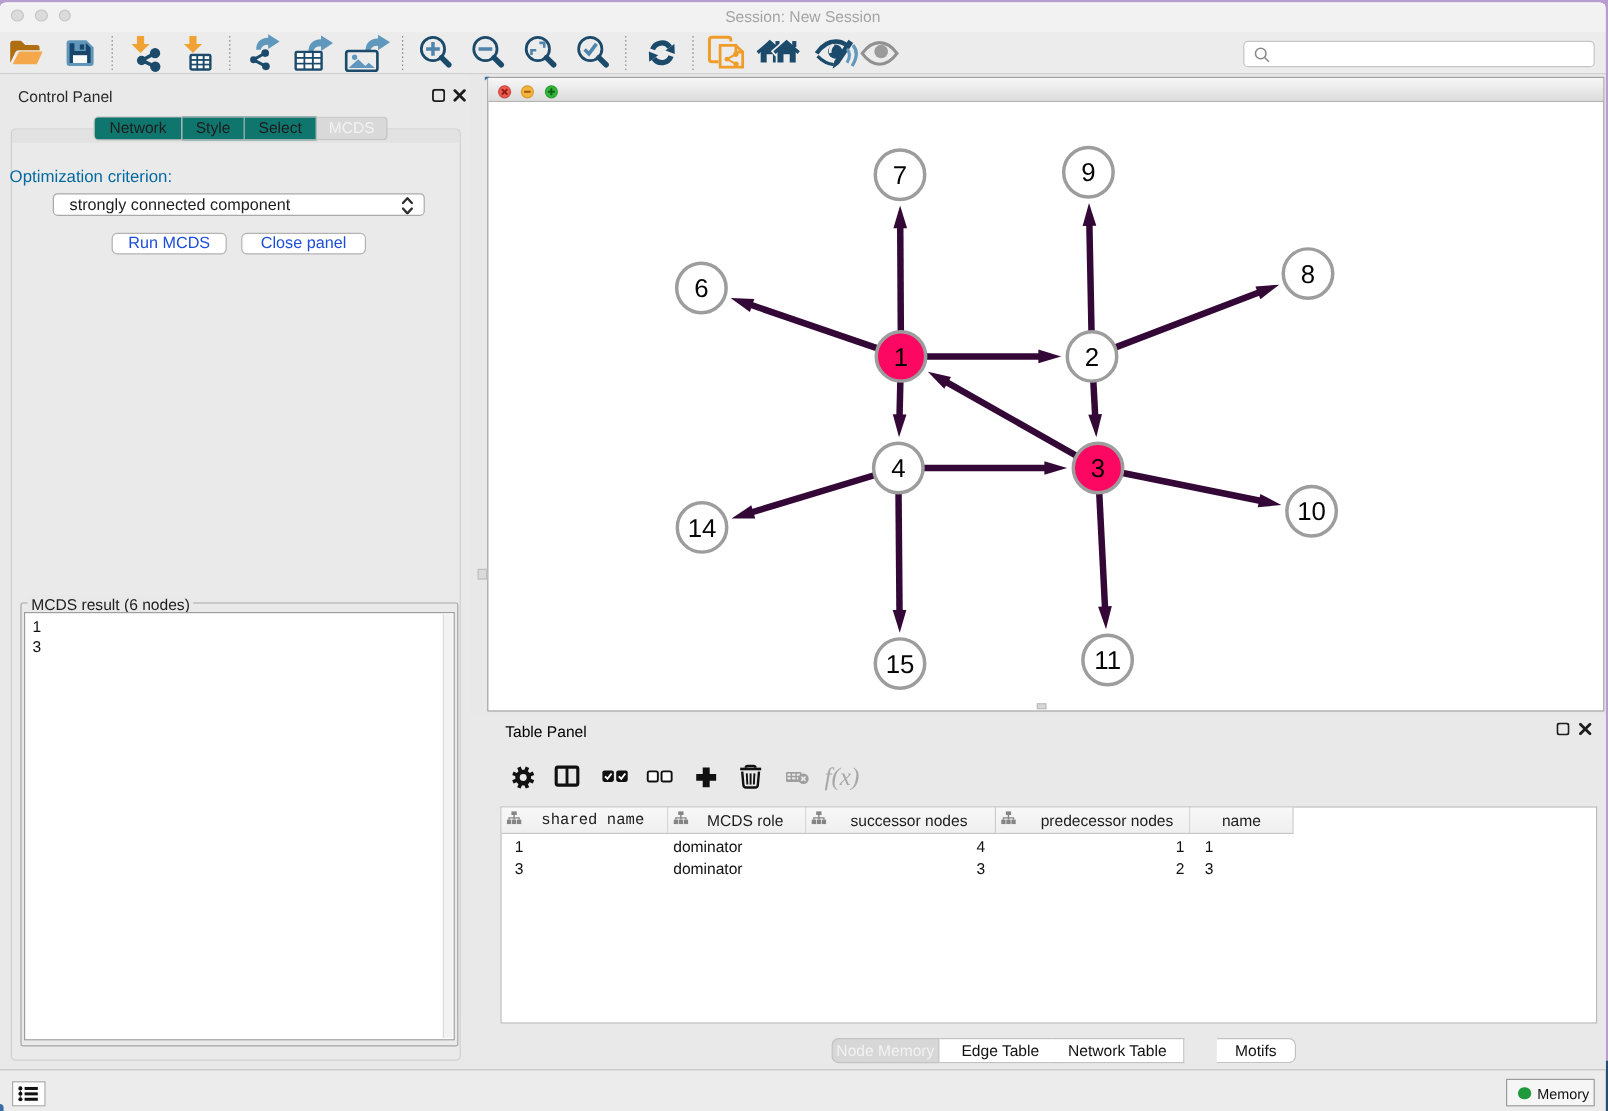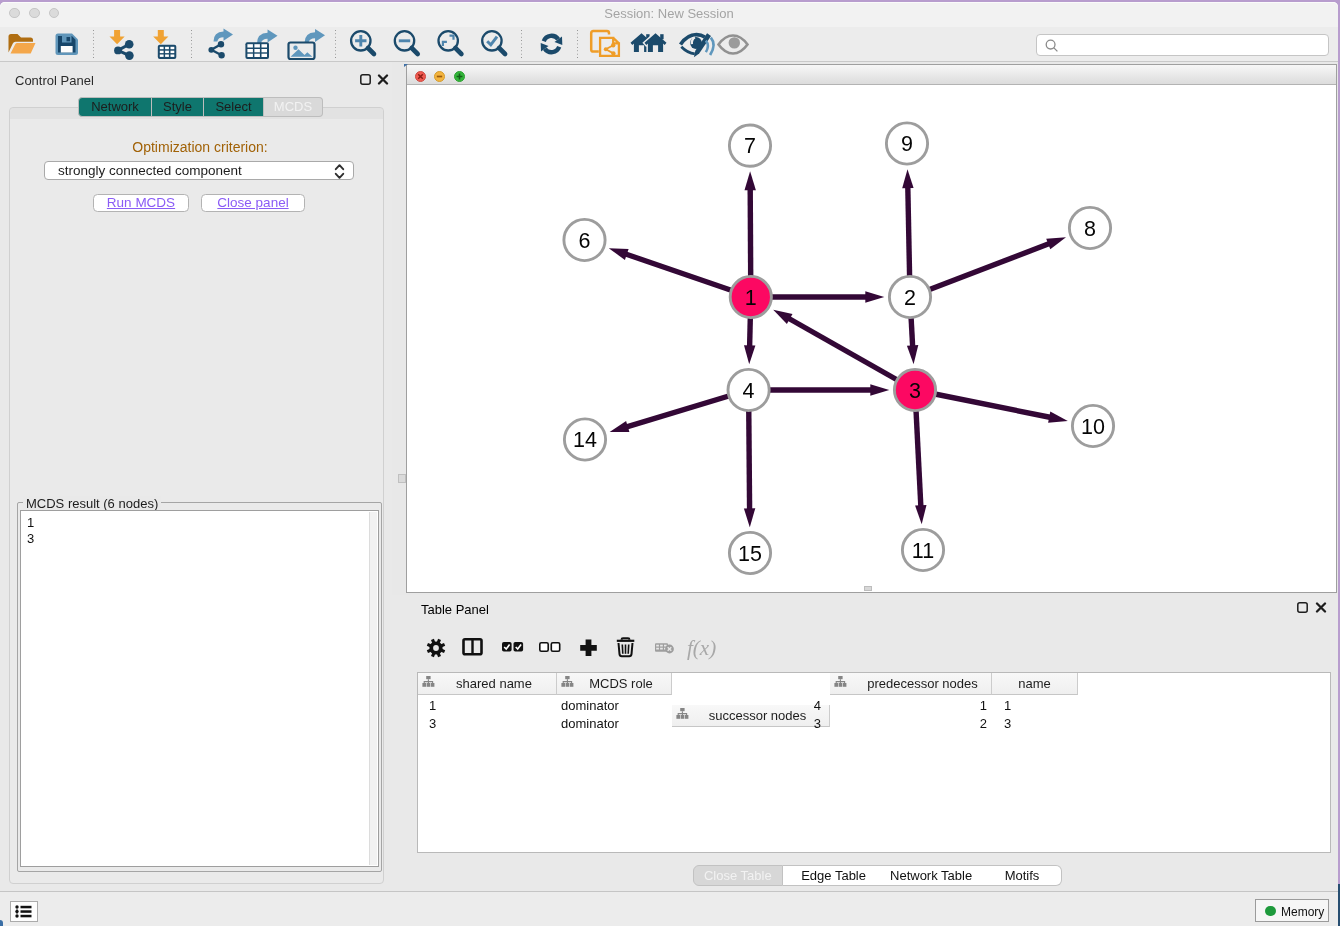--- a/index.html
+++ b/index.html
@@ -17,23 +17,23 @@
 .tbsep { position:absolute; top:3px; height:29px; width:1px; background-image:linear-gradient(#8f8f8f 1.2px, transparent 1.2px); background-size:1px 3.4px; }
 #searchbox { position:absolute; left:1036px; top:7px; width:293px; height:22px; background:#fff; border:1px solid #c5c5c5; border-radius:4px; }
 
 #mainbg { position:absolute; left:0; top:60px; width:1338px; height:829px; background:#e8e8e8; }
 
 #cpanel { position:absolute; left:0; top:60px; width:392px; height:829px; background:#e9e9e9; }
 #cp-title { position:absolute; left:15px; top:11px; font-size:13px; color:#2b2b2b; }
 .hdrbtn { position:absolute; }
 .tab { position:absolute; top:35px; z-index:3; height:20px; background:#0f766e; border:1px solid #bdbdbd; font-size:13px; color:#1d1d1d; text-align:center; line-height:18px; }
 #cp-box { position:absolute; left:9px; top:45px; width:375px; height:777px; background:#eaeaea; border:1px solid #d0d0d0; border-radius:4px; box-shadow:inset 0 1px 0 #dedede; }
-#opt-label { position:absolute; left:8px; top:77px; width:384px; text-align:center; font-size:14px; color:#a16207; }
+#opt-label { position:absolute; left:8px; top:77px; width:384px; text-align:left; font-size:14px; color:#0369a1; }
 #dropdown { position:absolute; left:44px; top:99px; width:310px; height:19px; background:#fff; border:1px solid #a9a9a9; border-radius:4px; font-size:13.5px; color:#1d1d1d; line-height:17px; padding-left:13px; }
-.btn { position:absolute; top:132px; height:18px; background:#fff; border:1px solid #b3b3b3; border-radius:4.5px; font-size:13.5px; color:#8b5cf6; text-align:center; line-height:16px;text-decoration:underline; }
+.btn { position:absolute; top:132px; height:18px; background:#fff; border:1px solid #b3b3b3; border-radius:4.5px; font-size:13.5px; color:#1d4ed8; text-align:center; line-height:16px; }
 #fs { position:absolute; left:17px; top:440px; width:365px; height:370px; border:1px solid #a5a5a5; border-radius:2px; }
 #fs-legend { position:absolute; left:5px; top:-7px; background:#e9e9e9; padding:0 3px; font-size:13px; color:#1d1d1d; }
 #fs-area { position:absolute; left:2px; top:7px; width:359px; height:357px; background:#fff; border:1px solid #9e9e9e; font-size:13px; color:#111; }
 #fs-scroll { position:absolute; right:1px; top:1px; width:8px; height:353px; background:#f2f2f2; border-left:1px solid #dcdcdc; }
 
 #netwin { position:absolute; left:406px; top:62px; width:931px; height:529px; background:#fff; border:1px solid #9f9f9f; }
 #nw-titlebar { position:absolute; left:0; top:0; width:929px; height:20px; background:linear-gradient(#f7f7f7,#dcdcdc); border-bottom:1px solid #b3b3b3; }
 .traffic { position:absolute; top:5.5px; width:11px; height:11px; border-radius:50%; }
 #nw-title { position:absolute; top:3px; width:100%; text-align:center; font-size:12.5px; color:#2a2a2a; }
 #graph { position:absolute; left:0; top:22px; }
@@ -321,39 +321,39 @@
           <rect x="243.1" y="15.7" width="2.7" height="1.8" fill="#e8e8e8"></rect>
           <rect x="243.1" y="18.7" width="2.7" height="1.8" fill="#e8e8e8"></rect>
           <rect x="247.0" y="15.7" width="2.7" height="1.8" fill="#e8e8e8"></rect>
           <rect x="247.0" y="18.7" width="2.7" height="1.8" fill="#e8e8e8"></rect>
           <circle cx="252.5" cy="20" r="4.4" fill="#9e9e9e"></circle>
           <path d="M250.7 18.2 L254.3 21.8 M254.3 18.2 L250.7 21.8" stroke="#e8e8e8" stroke-width="1.4"></path>
 <text x="270" y="25.5" font-family="Liberation Serif, serif" font-style="italic" font-size="21" fill="#a8a8a8">f(x)</text>
         </svg>
       </div>
     <div id="tbl">
-      <div class="th" style="left:0; width:139px;"><svg width="13" height="11" viewBox="0 0 13 11" style="position:absolute;left:4px;top:3px;">
+      <div class="th" style="left:0; width:139px;font-family:Liberation Mono, monospace;"><svg width="13" height="11" viewBox="0 0 13 11" style="position:absolute;left:4px;top:3px;">
             <g fill="#858585">
               <rect x="4.2" y="0" width="4.4" height="3.2"></rect>
               <rect x="0.4" y="7" width="3.6" height="3.8"></rect>
               <rect x="4.6" y="7" width="3.6" height="3.8"></rect>
               <rect x="8.8" y="7" width="3.6" height="3.8"></rect>
             </g>
             <path d="M6.4 3.2 L6.4 5.6 M2.2 7 L2.2 5.6 L10.6 5.6 L10.6 7 M6.4 5.6 L6.4 7" stroke="#858585" stroke-width="1.1" fill="none"></path>
           </svg><span style="margin-left:14px;">shared name</span></div>
       <div class="th" style="left:139px; width:115px;"><svg width="13" height="11" viewBox="0 0 13 11" style="position:absolute;left:4px;top:3px;">
             <g fill="#858585">
               <rect x="4.2" y="0" width="4.4" height="3.2"></rect>
               <rect x="0.4" y="7" width="3.6" height="3.8"></rect>
               <rect x="4.6" y="7" width="3.6" height="3.8"></rect>
               <rect x="8.8" y="7" width="3.6" height="3.8"></rect>
             </g>
             <path d="M6.4 3.2 L6.4 5.6 M2.2 7 L2.2 5.6 L10.6 5.6 L10.6 7 M6.4 5.6 L6.4 7" stroke="#858585" stroke-width="1.1" fill="none"></path>
           </svg><span style="margin-left:14px;">MCDS role</span></div>
-      <div class="th" style="left:254px; width:158px;margin-top:32px;"><svg width="13" height="11" viewBox="0 0 13 11" style="position:absolute;left:4px;top:3px;">
+      <div class="th" style="left:254px; width:158px;"><svg width="13" height="11" viewBox="0 0 13 11" style="position:absolute;left:4px;top:3px;">
             <g fill="#858585">
               <rect x="4.2" y="0" width="4.4" height="3.2"></rect>
               <rect x="0.4" y="7" width="3.6" height="3.8"></rect>
               <rect x="4.6" y="7" width="3.6" height="3.8"></rect>
               <rect x="8.8" y="7" width="3.6" height="3.8"></rect>
             </g>
             <path d="M6.4 3.2 L6.4 5.6 M2.2 7 L2.2 5.6 L10.6 5.6 L10.6 7 M6.4 5.6 L6.4 7" stroke="#858585" stroke-width="1.1" fill="none"></path>
           </svg><span style="margin-left:14px;">successor nodes</span></div>
       <div class="th" style="left:412px; width:162px;"><svg width="13" height="11" viewBox="0 0 13 11" style="position:absolute;left:4px;top:3px;">
             <g fill="#858585">
@@ -369,24 +369,24 @@
       <div class="td" style="left:143px; top:24px;">dominator</div>
       <div class="td" style="left:254px; top:24px; width:149px; text-align:right;">4</div>
       <div class="td" style="left:412px; top:24px; width:157px; text-align:right;">1</div>
       <div class="td" style="left:586px; top:24px;">1</div>
       <div class="td" style="left:11px; top:42px;">3</div>
       <div class="td" style="left:143px; top:42px;">dominator</div>
       <div class="td" style="left:254px; top:42px; width:149px; text-align:right;">3</div>
       <div class="td" style="left:412px; top:42px; width:157px; text-align:right;">2</div>
       <div class="td" style="left:586px; top:42px;">3</div>
     </div>
-    <div class="btab" style="left:301px; width:89.6px; border-radius:6px 0 0 6px; background:#d7d7d7; color:#f2f2f2;">Close Table</div>
+    <div class="btab" style="left:301px; width:89.6px; border-radius:6px 0 0 6px; background:#d7d7d7; color:#f2f2f2;">Node Memory</div>
     <div class="btab" style="left:390.6px; width:103px; border-left:none;">Edge Table</div>
     <div class="btab" style="left:483.7px; width:111.8px; border-left:none;">Network Table</div>
-    <div class="btab" style="left:591px; width:79px; border-left:none; border-radius:0 6px 6px 0;">Motifs</div>
+    <div class="btab" style="left:622px; width:66px; border-left:none; border-radius:0 6px 6px 0;">Motifs</div>
   </div>
 
   <div id="statusbar">
     <div id="listbtn">
       <svg width="19" height="15" style="position:absolute;left:3px;top:2px;" viewBox="0 0 19 15">
         <circle cx="3" cy="3" r="1.7" fill="#111"></circle>
           <circle cx="3" cy="7.5" r="1.7" fill="#111"></circle>
           <circle cx="3" cy="12" r="1.7" fill="#111"></circle>
         <line x1="3" y1="3" x2="3" y2="12" stroke="#111" stroke-width="0.8" stroke-dasharray="1 1"></line>
         <rect x="6.5" y="1.8" width="11" height="2.5" fill="#111"></rect>

